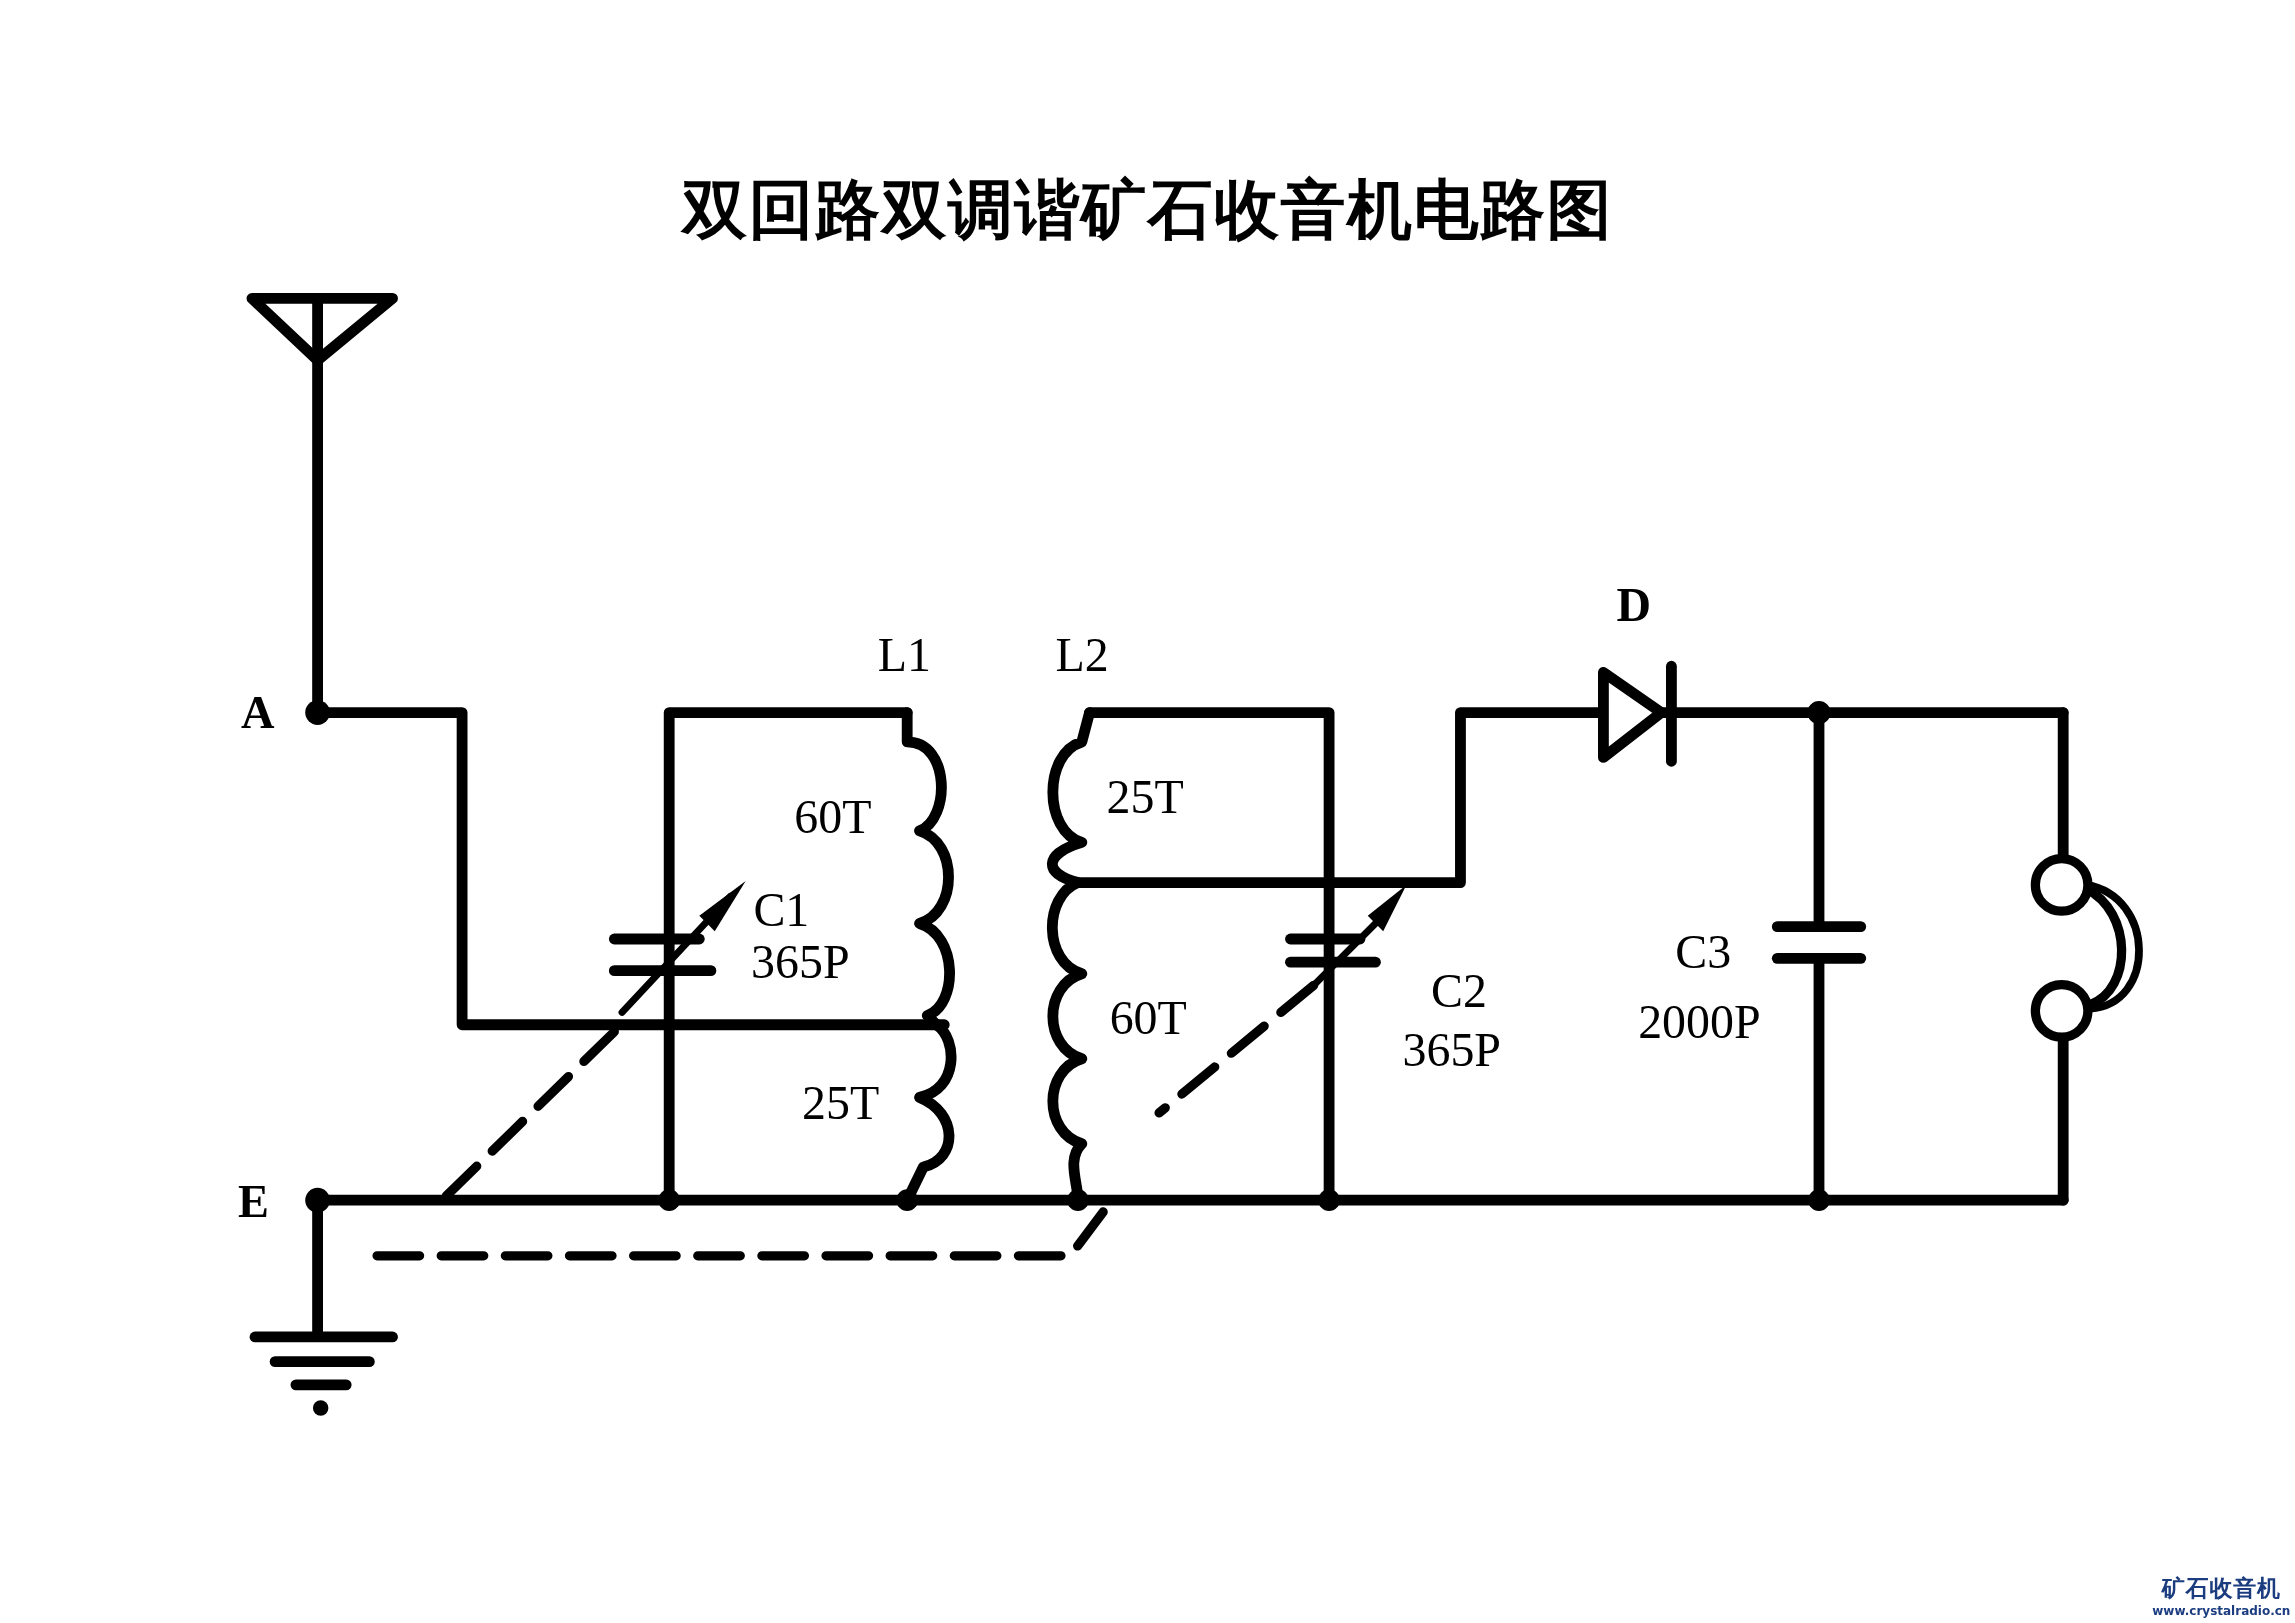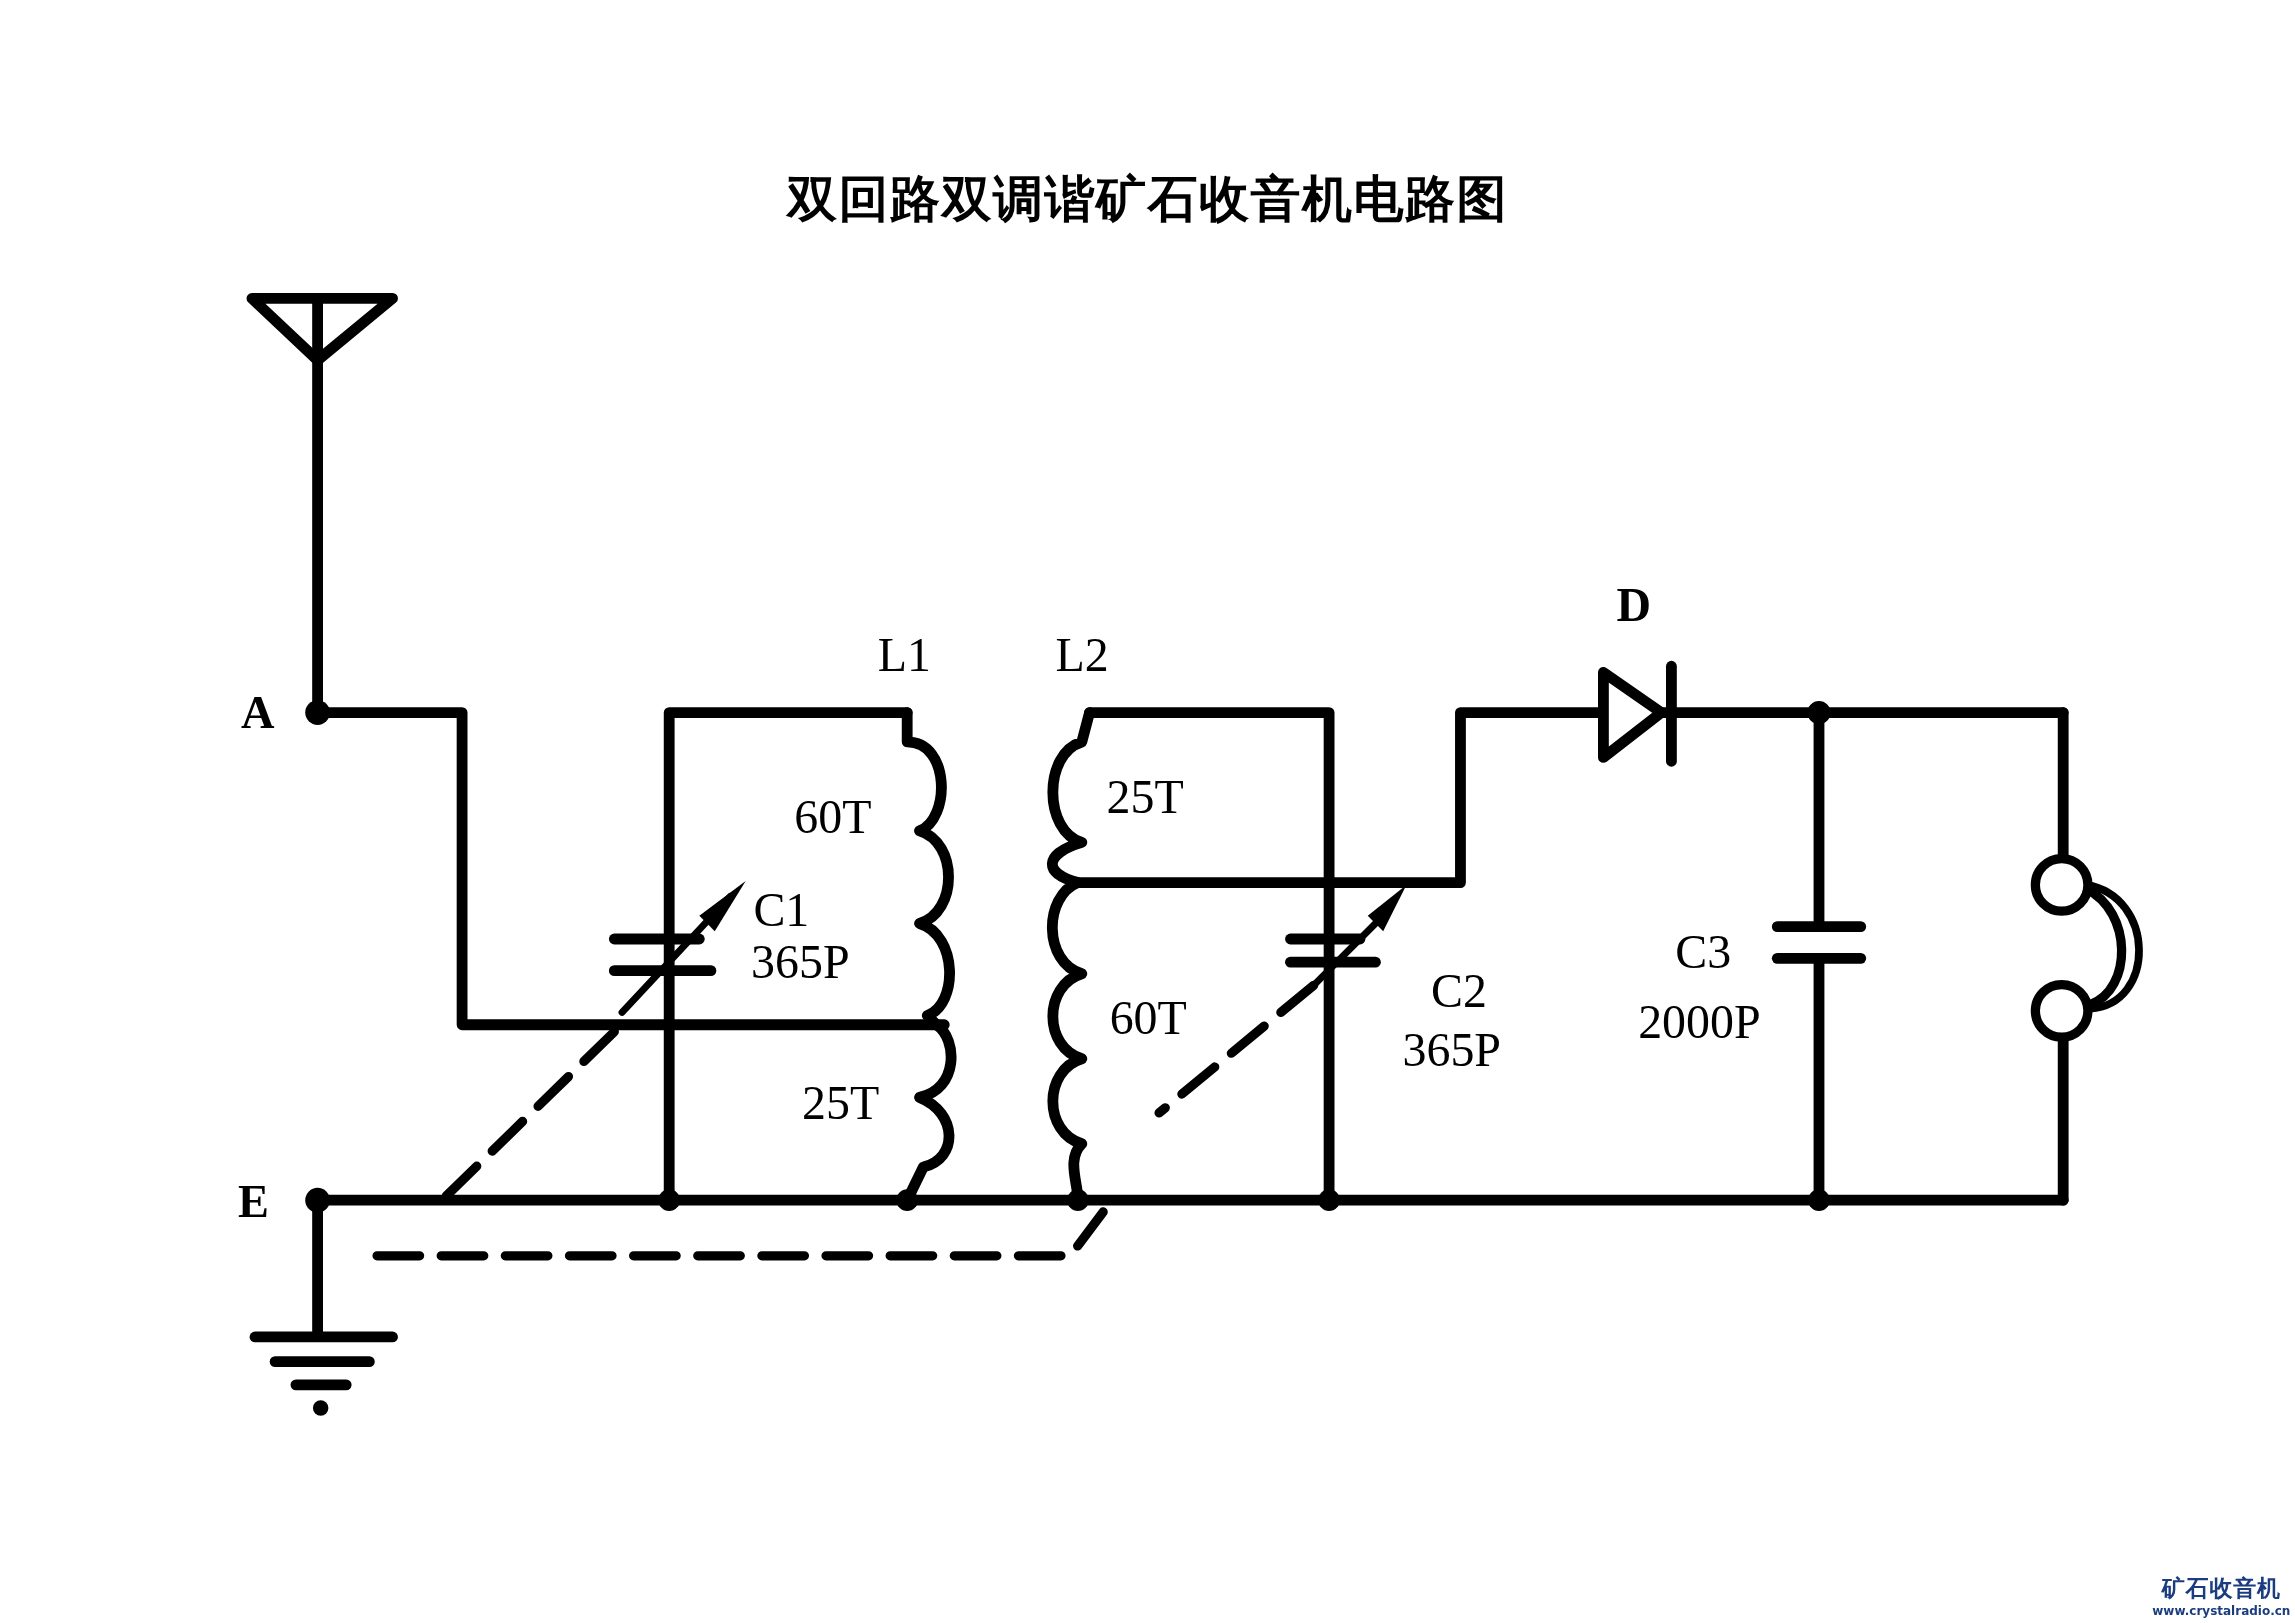--- a/index.html
+++ b/index.html
@@ -1,18 +1,18 @@
 <!DOCTYPE html>
 <html style="font-size:12.4px"><head>
 <meta charset="utf-8">
 <style>
   html, body { margin:0; padding:0; background:#ffffff; }
   body { width:2295px; height:1623px; position:relative; overflow:hidden; }
   #title { position:absolute; left:0; width:2295px; top:166px; text-align:center;
-    font-family:"DejaVu Sans", sans-serif; font-size:50px; font-weight:bold; color:#000; letter-spacing:1.5px; }
+    font-family:"DejaVu Sans", sans-serif; font-size:65px; font-weight:bold; color:#000; letter-spacing:1.5px; }
   svg#schematic { position:absolute; left:0; top:0; }
   .lbl { font-family:"Liberation Serif", serif; fill:#000; }
   .wire { stroke:#000; stroke-width:14; fill:none; stroke-linecap:round; stroke-linejoin:round; }
   .thin { stroke:#000; stroke-width:9; fill:none; stroke-linecap:round; }
   .dash { stroke:#000; stroke-width:12; fill:none; stroke-dasharray:55 28; stroke-linecap:round; }
   .dot { fill:#000; }
   #watermark { position:absolute; right:4.6px; bottom:4.6px; text-align:center; color:#1b3d80; font-family:"DejaVu Sans", sans-serif; }
   #wm-cn { font-size:23px; font-weight:bold; letter-spacing:0.8px; }
   #wm-url { font-size:12px; font-weight:bold; }
 </style>

